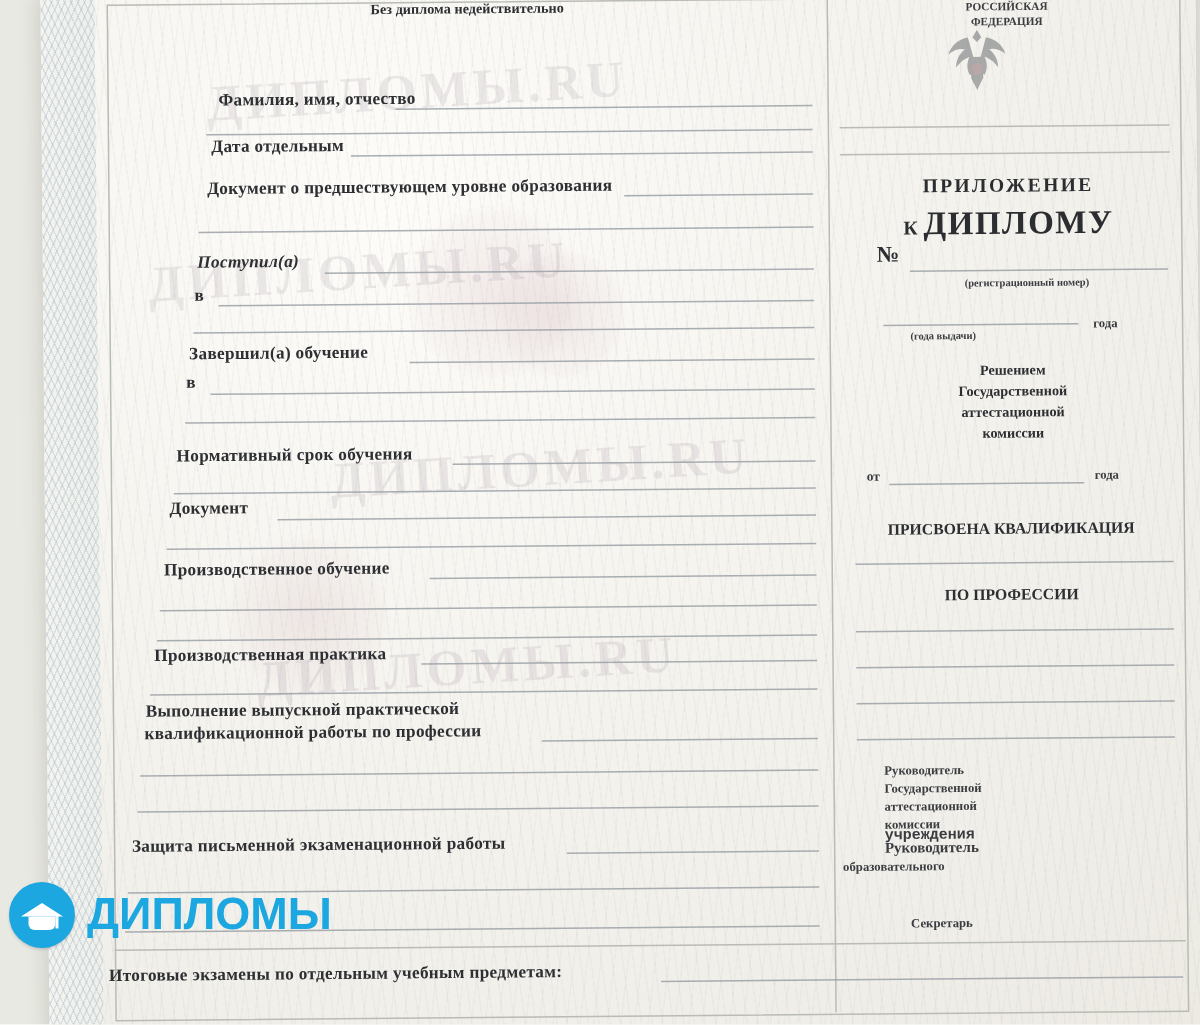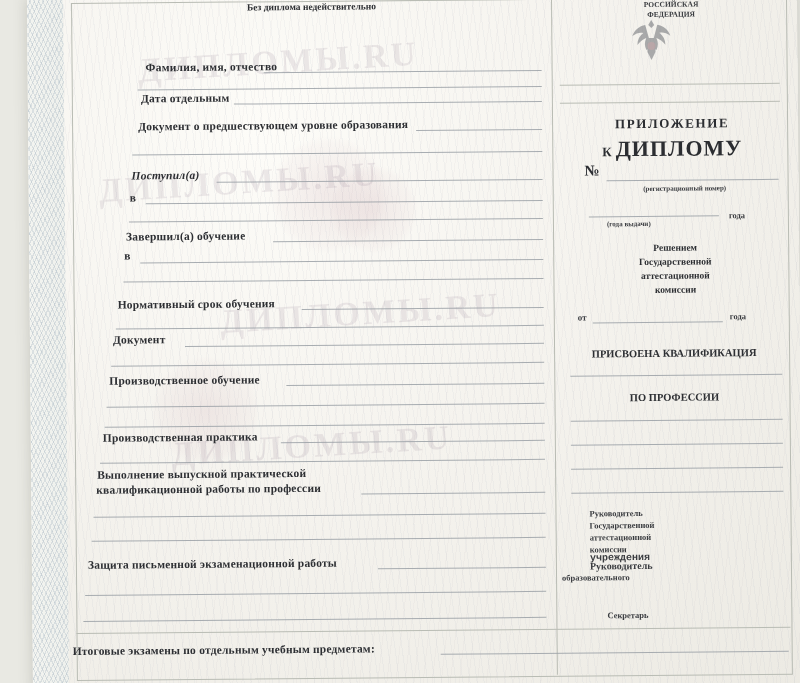--- a/index.html
+++ b/index.html
@@ -380,14 +380,22 @@
     <div class="rule" style="left:346px; top:574px; width:168px;"></div>
     <div class="rule" style="left:53px; top:598px; width:461px;"></div>
     <div class="rule" style="left:51px; top:624px; width:463px;"></div>
 
     <div id="bottom-divider"></div>
     <div class="txt lbl" style="left:40px; top:648px; font-size:11.5px;">Итоговые экзамены по отдельным учебным предметам:</div>
     <div class="rule" style="left:408px; top:660px; width:348px;"></div>
 
   </div>
 
+  <div id="logo">
+    <div id="logo-badge">
+      <span class="cap"></span>
+      <span class="base"></span>
+      <span class="tassel"></span>
+    </div>
+    <div id="logo-text">ДИПЛОМЫ</div>
+  </div>
 
 </div>
 
 </body></html>

